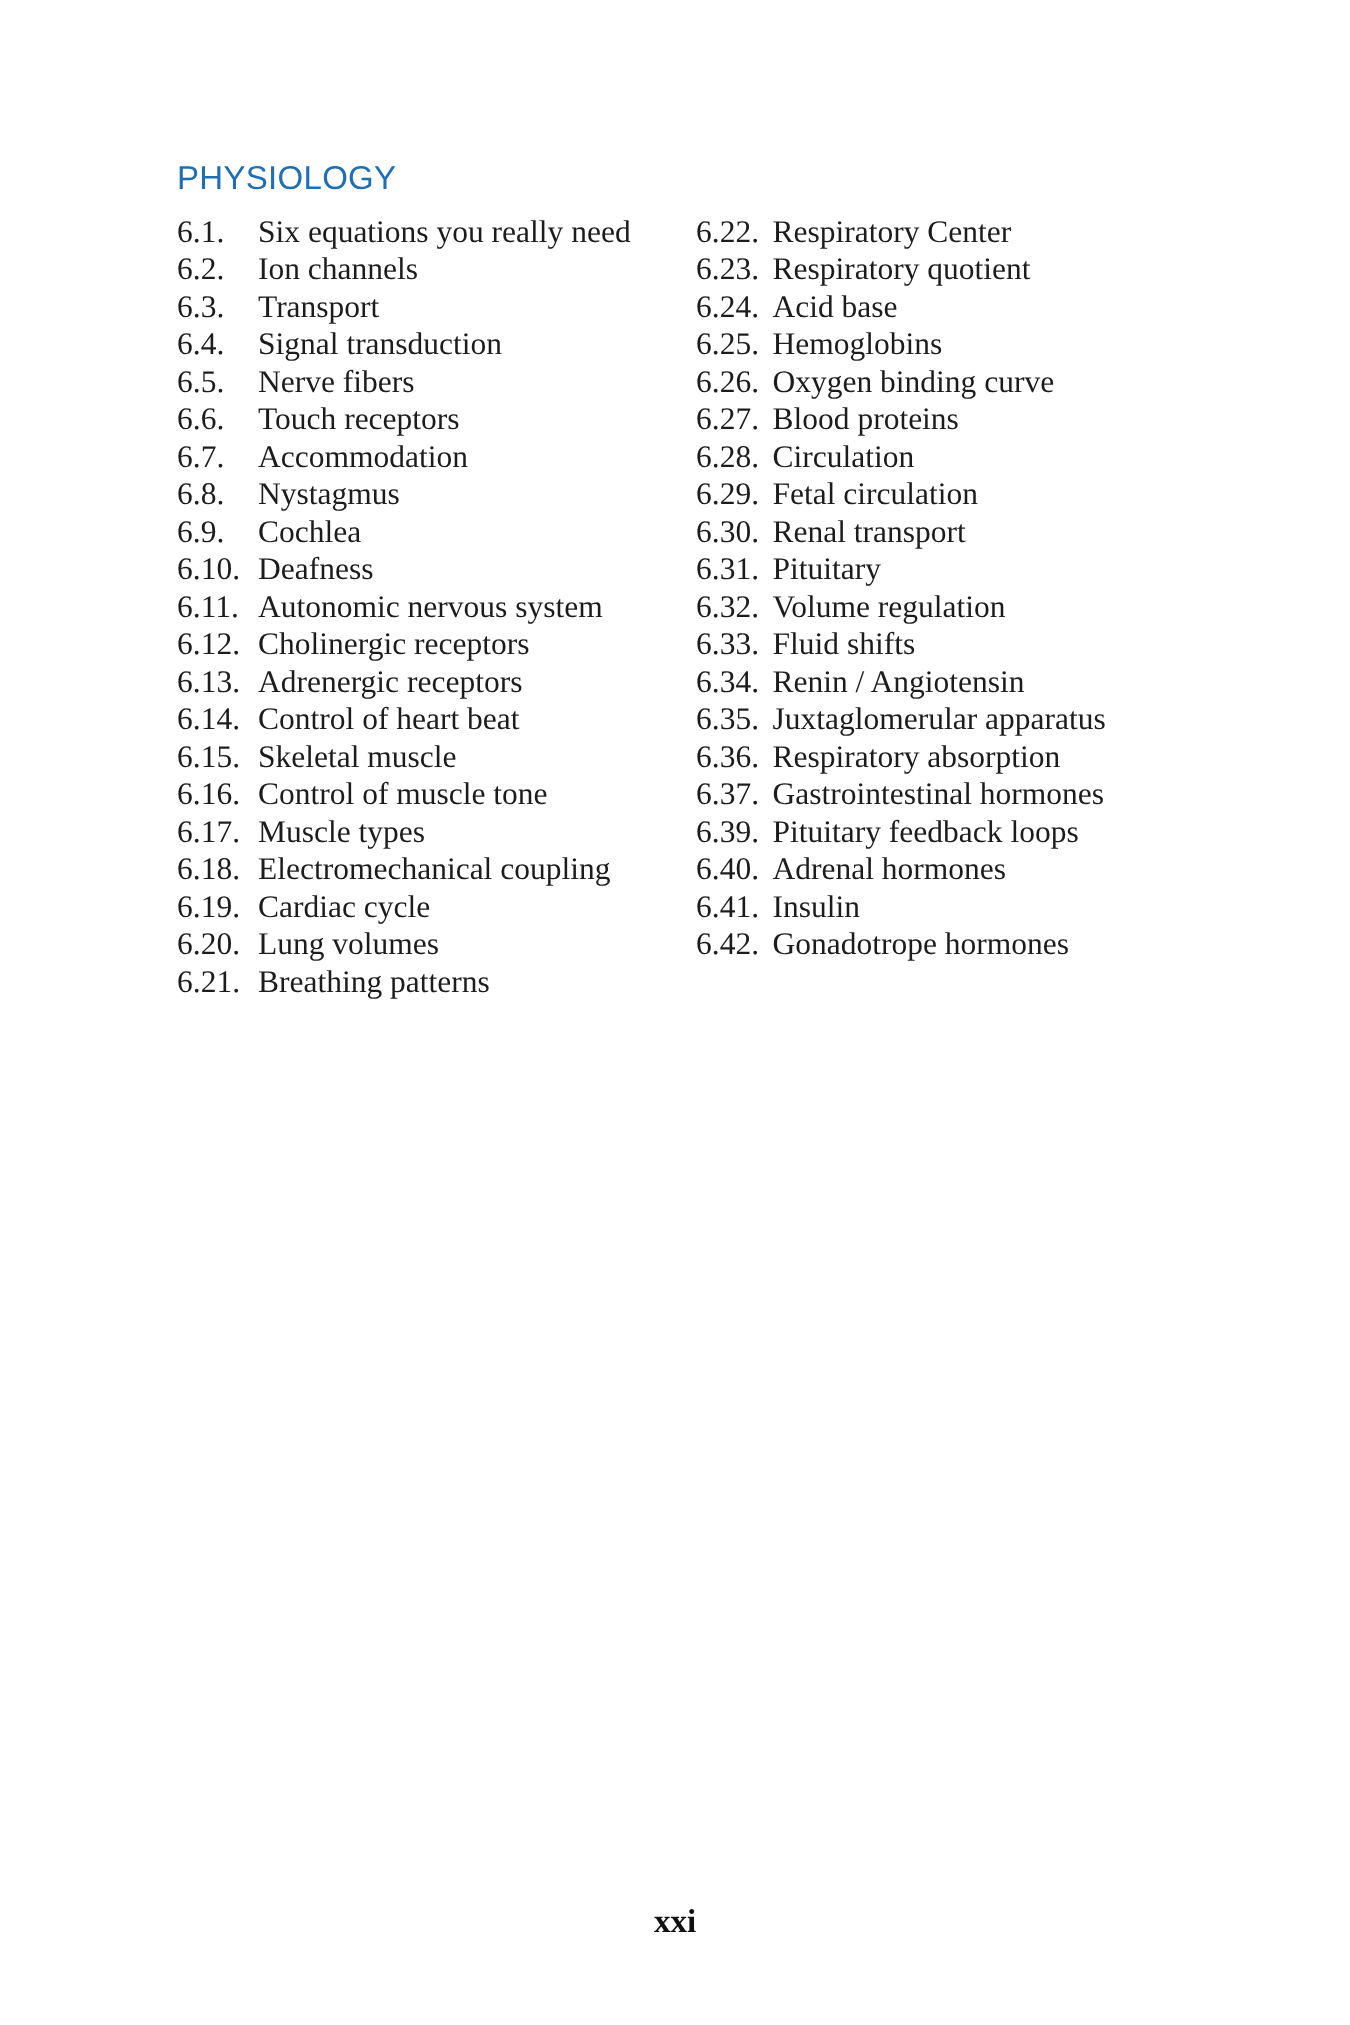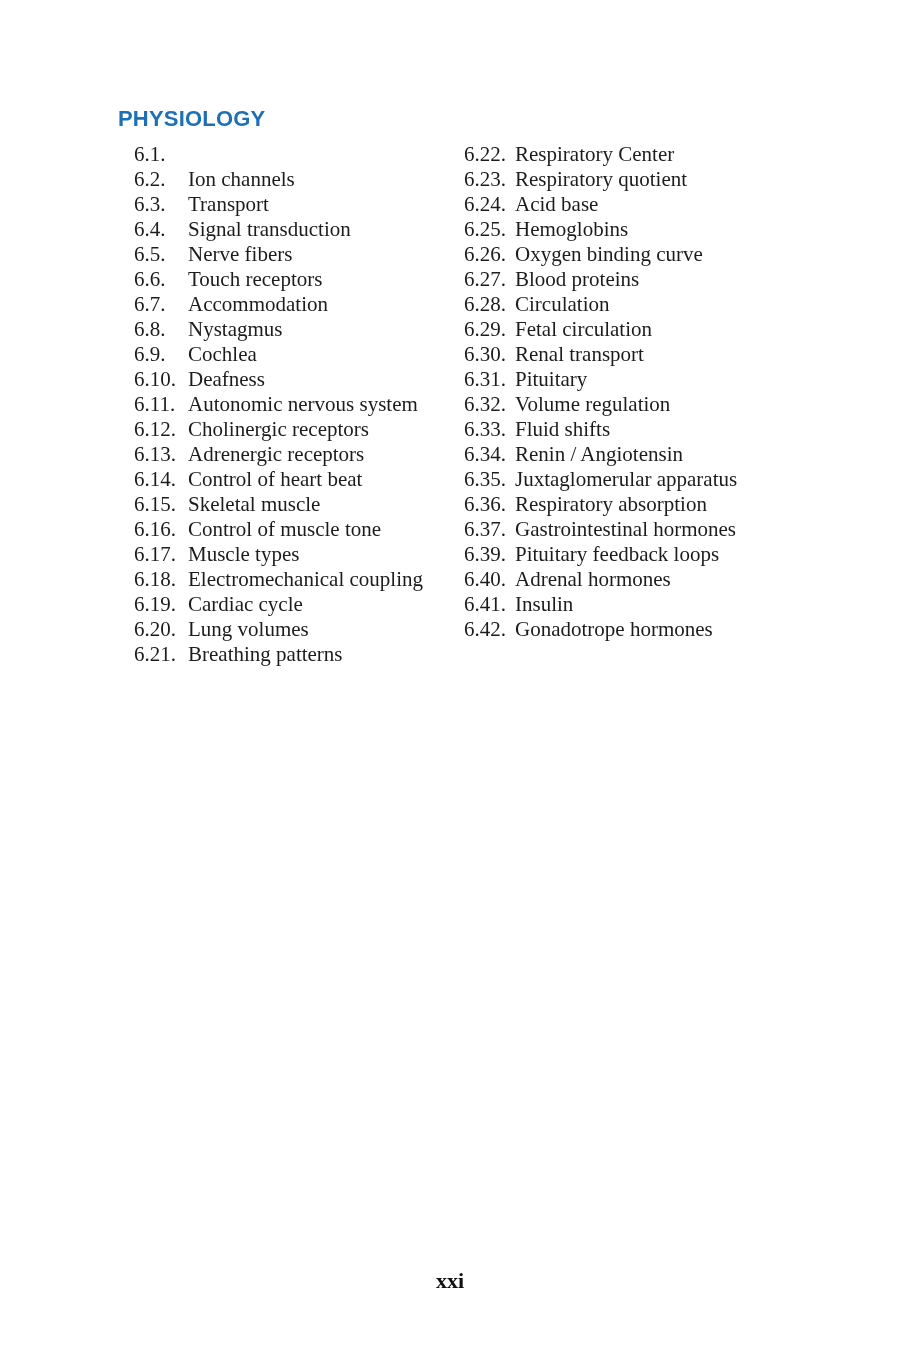--- a/index.html
+++ b/index.html
@@ -10,21 +10,21 @@
     background: #ffffff;
     overflow: hidden;
     font-family: "Liberation Serif", serif;
     color: #1c1c1c;
   }
   .heading {
     position: absolute;
     left: 118px;
     top: 106px;
     font-family: "Liberation Sans", sans-serif;
-    font-weight: bold;
+    font-weight: normal;
     font-size: 22px;
     letter-spacing: 0.2px;
     color: #1e6fb4;
   }
   .toc {
     position: absolute;
     left: 118px;
     top: 142px;
     display: flex;
     align-items: flex-start;
@@ -36,21 +36,21 @@
     display: flex;
     height: 25px;
     line-height: 25px;
     font-size: 21px;
     white-space: nowrap;
   }
   .toc-row .num {
     flex: 0 0 auto;
     display: inline-block;
   }
-  .toc-col.left  .num { width: 54px; margin-left: 16px; }
+  .toc-col.left  .num { width: 54px; }
   .toc-col.right .num { width: 51px; }
   .toc-row .title { flex: 0 0 auto; }
   .folio {
     position: absolute;
     left: 0;
     top: 1268px;
     width: 100%;
     text-align: center;
     font-family: "Liberation Serif", serif;
     font-weight: bold;
@@ -64,20 +64,21 @@
 <div class="page">
 
   <div class="heading" style="color: rgb(30, 111, 180);">PHYSIOLOGY</div>
 
   <div class="toc">
 
     <div class="toc-col left">
 
         <div class="toc-row">
           <span class="num">6.1.</span>
+          <span class="title">Six equations you really need</span>
         </div>
 
         <div class="toc-row">
           <span class="num">6.2.</span>
           <span class="title">Ion channels</span>
         </div>
 
         <div class="toc-row">
           <span class="num">6.3.</span>
           <span class="title">Transport</span>

